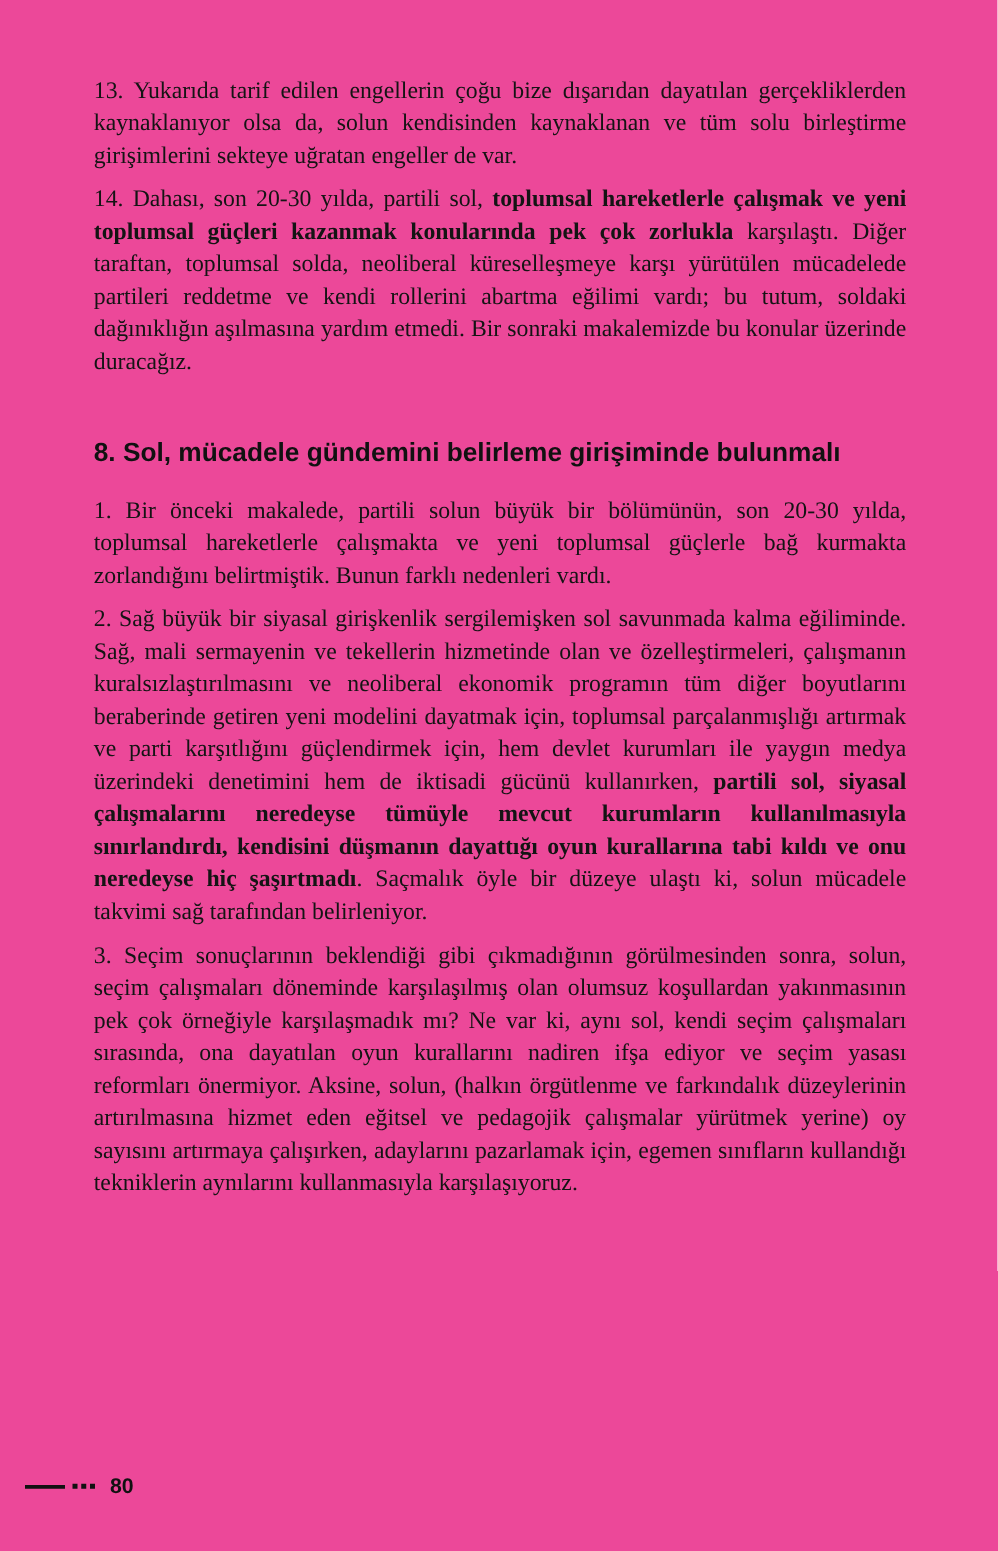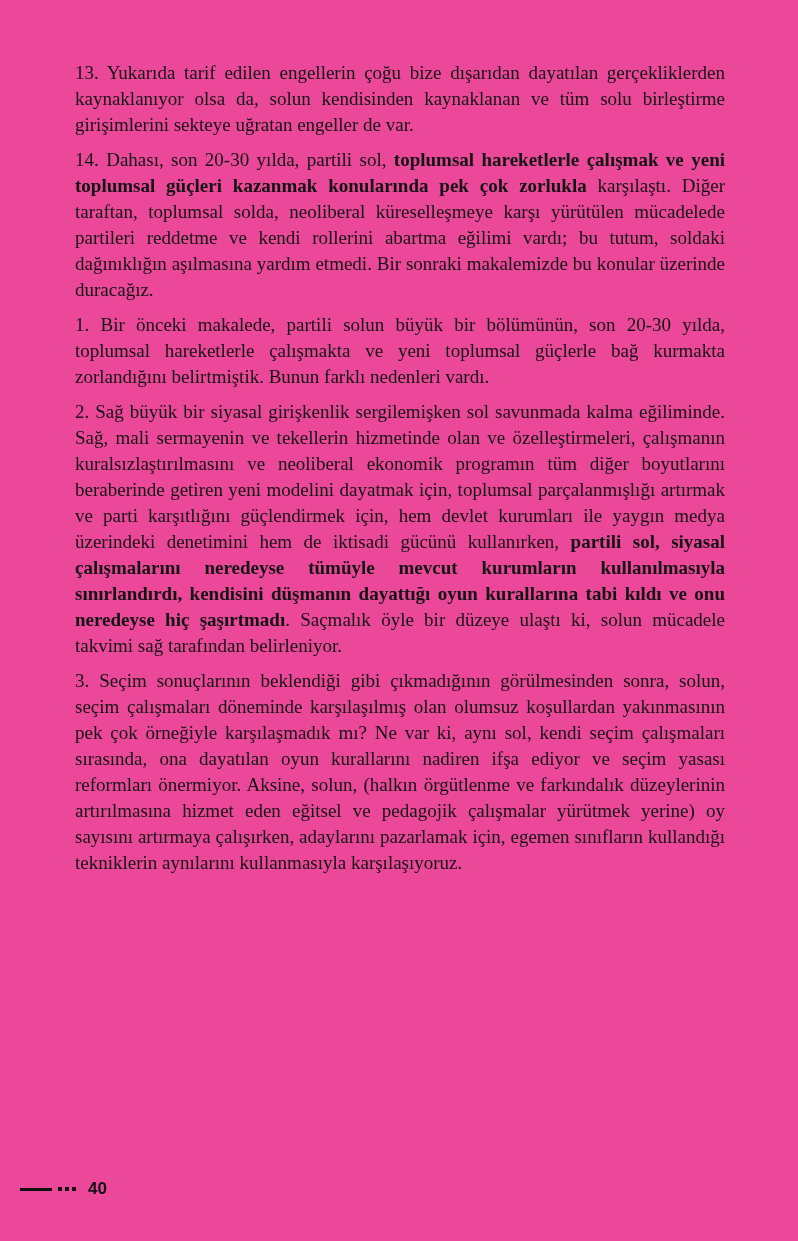--- a/index.html
+++ b/index.html
@@ -79,32 +79,33 @@
 
 <div class="page">
 
   <div class="text-block">
 
     <div>
         <p class="para"><span>13. Yukarıda tarif edilen engellerin çoğu bize dışarıdan dayatılan gerçekliklerden kaynaklanıyor olsa da, solun kendisinden kaynaklanan ve tüm solu birleştirme girişimlerini sekteye uğratan engeller de var.</span></p>
         <p class="para"><span>14. Dahası, son 20-30 yılda, partili sol, </span><span class="bold">toplumsal hareketlerle çalışmak ve yeni toplumsal güçleri kazanmak konularında pek çok zorlukla</span><span> karşılaştı. Diğer taraftan, toplumsal solda, neoliberal küreselleşmeye karşı yürütülen mücadelede partileri reddetme ve kendi rollerini abartma eğilimi vardı; bu tutum, soldaki dağınıklığın aşılmasına yardım etmedi. Bir sonraki makalemizde bu konular üzerinde duracağız.</span></p>
       </div>
 
+    <h2 class="section-heading">8. Sol, mücadele gündemini belirleme girişiminde bulunmalı</h2>
 
     <div>
         <p class="para"><span>1. Bir önceki makalede, partili solun büyük bir bölümünün, son 20-30 yılda, toplumsal hareketlerle çalışmakta ve yeni toplumsal güçlerle bağ kurmakta zorlandığını belirtmiştik. Bunun farklı nedenleri vardı.</span></p>
         <p class="para"><span>2. Sağ büyük bir siyasal girişkenlik sergilemişken sol savunmada kalma eğiliminde. Sağ, mali sermayenin ve tekellerin hizmetinde olan ve özelleştirmeleri, çalışmanın kuralsızlaştırılmasını ve neoliberal ekonomik programın tüm diğer boyutlarını beraberinde getiren yeni modelini dayatmak için, toplumsal parçalanmışlığı artırmak ve parti karşıtlığını güçlendirmek için, hem devlet kurumları ile yaygın medya üzerindeki denetimini hem de iktisadi gücünü kullanırken, </span><span class="bold">partili sol, siyasal çalışmalarını neredeyse tümüyle mevcut kurumların kullanılmasıyla sınırlandırdı, kendisini düşmanın dayattığı oyun kurallarına tabi kıldı ve onu neredeyse hiç şaşırtmadı</span><span>. Saçmalık öyle bir düzeye ulaştı ki, solun mücadele takvimi sağ tarafından belirleniyor.</span></p>
         <p class="para"><span>3. Seçim sonuçlarının beklendiği gibi çıkmadığının görülmesinden sonra, solun, seçim çalışmaları döneminde karşılaşılmış olan olumsuz koşullardan yakınmasının pek çok örneğiyle karşılaşmadık mı? Ne var ki, aynı sol, kendi seçim çalışmaları sırasında, ona dayatılan oyun kurallarını nadiren ifşa ediyor ve seçim yasası reformları önermiyor. Aksine, solun, (halkın örgütlenme ve farkındalık düzeylerinin artırılmasına hizmet eden eğitsel ve pedagojik çalışmalar yürütmek yerine) oy sayısını artırmaya çalışırken, adaylarını pazarlamak için, egemen sınıfların kullandığı tekniklerin aynılarını kullanmasıyla karşılaşıyoruz.</span></p>
       </div>
 
   </div>
 
   <div class="footer">
     <span class="footer-rule"></span>
     <span class="footer-dots">
       <span class="sq"></span>
         <span class="sq"></span>
         <span class="sq"></span>
     </span>
-    <span class="page-number">40</span>
+    <span class="page-number">80</span>
   </div>
 
 </div>
 
 </body></html>

